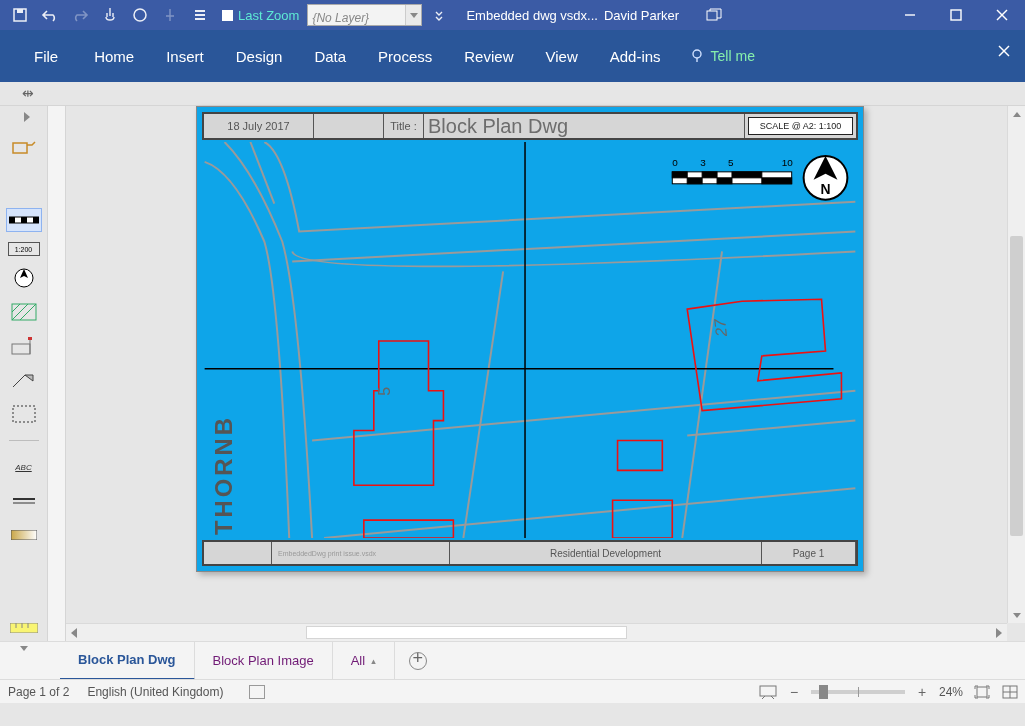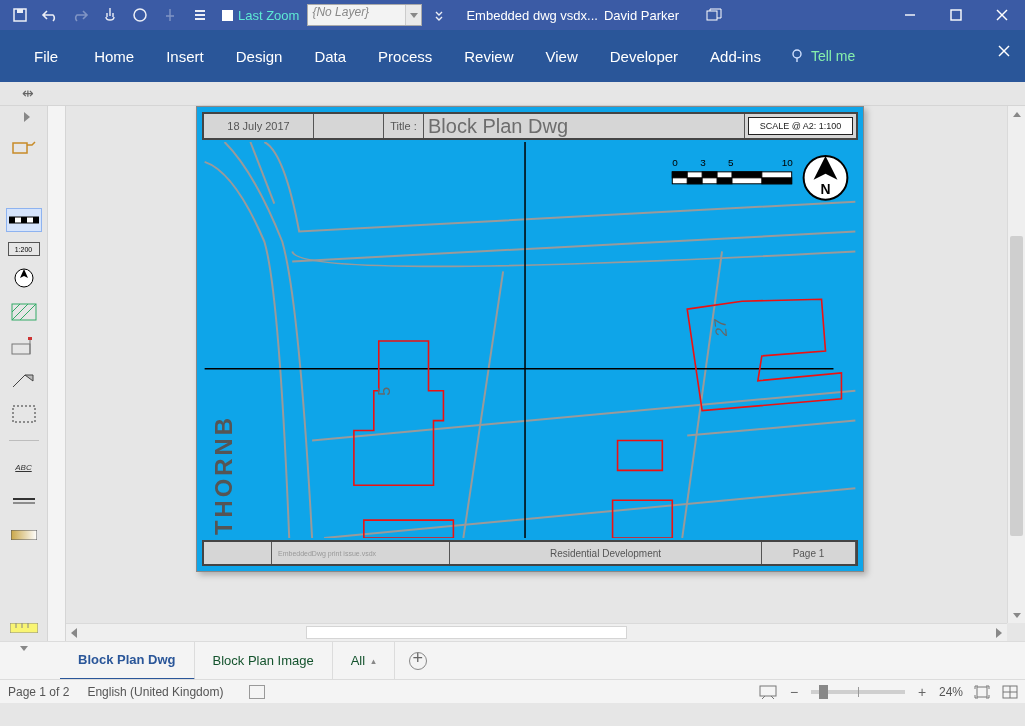--- a/index.html
+++ b/index.html
@@ -14,21 +14,21 @@
   .qbtn {
     width:28px; height:26px; display:flex; align-items:center; justify-content:center;
     color:#fff; opacity:.9;
   }
   .qbtn.dis { opacity:.35; }
   .qbtn svg { stroke:#fff; fill:none; }
   .chk { width:11px; height:11px; border:1px solid #fff; background:#fff; display:inline-block; margin-right:5px;}
   .lastzoom { display:flex; align-items:center; margin:0 6px; font-size:13px; color:#5eead4;}
   .layerbox {
     width:115px; height:22px; background:#f3f3f3; border:1px solid #aaa; font-size:12px;
-    color:#888; display:flex; align-items:flex-start; padding:0 4px; font-style:italic;
+    color:#888; display:flex; align-items:flex-end; padding:0 4px; font-style:italic;
     position:relative; margin-right:6px;
   }
   .layerbox .dd {
     position:absolute; right:0; top:0; width:16px; height:100%;
     border-left:1px solid #ccc; background:#eaeaea;
     display:flex; align-items:center; justify-content:center;
   }
   .title-text { margin-left:18px; font-size:13px; color:#fff; white-space:nowrap;}
   .title-user { margin-left:6px; font-size:13px; }
   .win-controls { position:absolute; right:0; top:0; height:30px; display:flex;}
@@ -120,21 +120,21 @@
   .dwg { position:absolute; left:7px; right:7px; top:35px; bottom:33px; overflow:hidden;}
   .dwg svg { width:100%; height:100%; }
 
   
   .pagetabs {
     height:38px; background:#f4f4f4; border-top:1px solid #dcdcdc;
     display:flex; align-items:center; padding-left:60px; gap:0;
   }
   .ptab {
     padding:0 18px; height:38px; display:flex; align-items:center;
-    font-size:13px; color:#14532d; border-right:1px solid #dcdcdc;
+    font-size:13px; color:#701a75; border-right:1px solid #dcdcdc;
   }
   .ptab.active { color:#2a5699; font-weight:600; border-bottom:2px solid #2a5699;}
   .ptab.all::after{content:"▴"; font-size:9px; margin-left:6px; color:#888;}
   .ptab.add{ font-size:18px; border:none; color:#666; border:1.5px solid #888; border-radius:50%; width:18px; height:18px; padding:0; justify-content:center; margin-left:14px;}
   .ptab.add span{position:relative; top:-2px;}
 
   
   .status {
     height:24px; background:#f4f4f4; border-top:1px solid #dcdcdc;
     display:flex; align-items:center; font-size:12px; color:#555;
@@ -250,21 +250,20 @@
 
 <div class="ribbon">
   <div class="rtab file">File</div>
   <div class="rtab">Home</div>
   <div class="rtab">Insert</div>
   <div class="rtab">Design</div>
   <div class="rtab">Data</div>
   <div class="rtab">Process</div>
   <div class="rtab">Review</div>
   <div class="rtab">View</div>
-  <div class="rtab">Developer</div>
   <div class="rtab">Add-ins</div>
   <div class="tellme">
     <svg width="16" height="16" viewBox="0 0 16 16" stroke="#cfe0ff" fill="none">
         <circle cx="8" cy="6" r="4" stroke-width="1.4"></circle>
         <line x1="8" y1="10" x2="8" y2="14" stroke-width="1.4"></line>
       </svg>
     <span>Tell me</span>
   </div>
   <div class="ribbon-close">
     <svg width="14" height="14" stroke="#fff">

